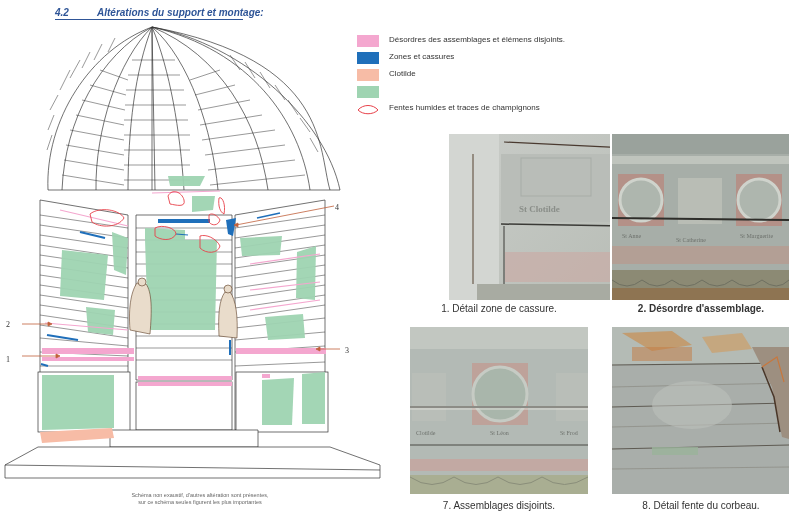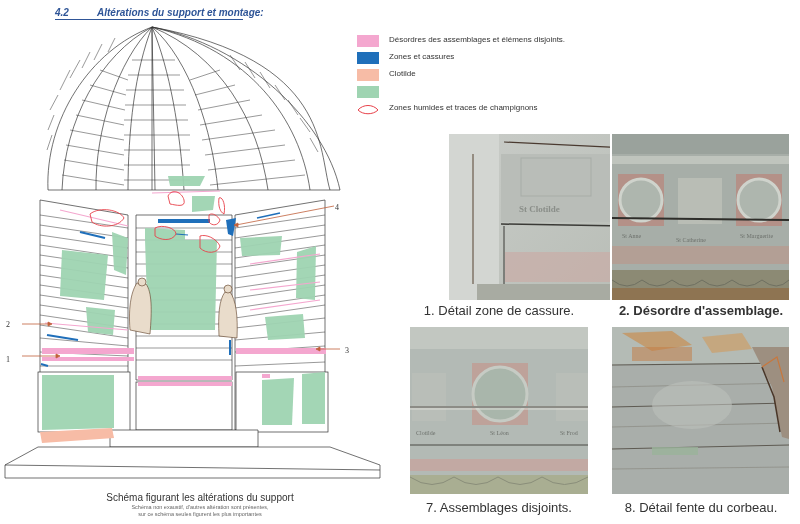--- a/index.html
+++ b/index.html
@@ -19,21 +19,21 @@
   .legend { position: absolute; left: 357px; top: 35px; width: 240px; }
   .legend-item { position: relative; height: 17px; display: flex; align-items: flex-start; }
   .legend-swatch { width: 22px; height: 12px; margin-right: 10px; flex: none; }
   .legend-label { font-size: 8px; color: #333; white-space: nowrap; }
 
   .schema-caption { position: absolute; left: 40px; top: 492px; width: 320px; text-align: center; }
   .schema-caption-title { font-size: 10px; color: #333; line-height: 12px; }
   .schema-caption-note { font-size: 5.5px; color: #666; line-height: 7px; }
 
   .photo { position: absolute; overflow: hidden; }
-  .photo-caption { position: absolute; font-size: 13px; color: #333; text-align: center; width: 190px; white-space: nowrap; }
+  .photo-caption { position: absolute; font-size: 10px; color: #333; text-align: center; width: 190px; white-space: nowrap; }
 
   #photo1 { left: 410px; top: 134px; width: 200px; height: 166px; padding-left: 39px; }
   #photo2 { left: 612px; top: 134px; width: 177px; height: 166px; }
   #photo3 { left: 410px; top: 327px; width: 178px; height: 167px; }
   #photo4 { left: 612px; top: 327px; width: 177px; height: 167px; }
   #cap1 { left: 404px; top: 303px; }
   #cap2 { left: 606px; top: 303px; font-weight: bold; }
   #cap3 { left: 404px; top: 500px; }
   #cap4 { left: 606px; top: 500px; }
 </style>
@@ -256,26 +256,25 @@
     <div class="legend-swatch" style="background:#f7bca6;"></div>
     <span class="legend-label">Clotilde</span>
   </div>
   <div class="legend-item">
     <div class="legend-swatch" style="background:#9fd4b2;"></div>
   </div>
   <div class="legend-item">
     <svg class="legend-swatch" viewBox="0 0 22 12">
       <path d="M1 7 C 6 1, 16 1, 21 7 C 16 12, 6 12, 1 7 Z" fill="none" stroke="#e8414a" stroke-width="1"></path>
     </svg>
-    <span class="legend-label">Zones humides et traces de champignons</span>
+    <span class="legend-label">Fentes humides et traces de champignons</span>
   </div>
 </div>
 
 <div class="schema-caption">
-  <div class="schema-caption-title">Schéma figurant les altérations du support</div>
   <div class="schema-caption-note">Schéma non exaustif, d'autres altération sont présentes,</div>
   <div class="schema-caption-note">sur ce schéma seules figurent les plus importantes</div>
 </div>
 
 <div class="photo" id="photo1">
   <svg width="178" height="166" viewBox="0 0 178 166">
     <defs>
       <linearGradient id="g1" x1="0" y1="0" x2="1" y2="1">
         <stop offset="0" stop-color="#c9ccc8"></stop>
           <stop offset="1" stop-color="#b8bdb6"></stop>

